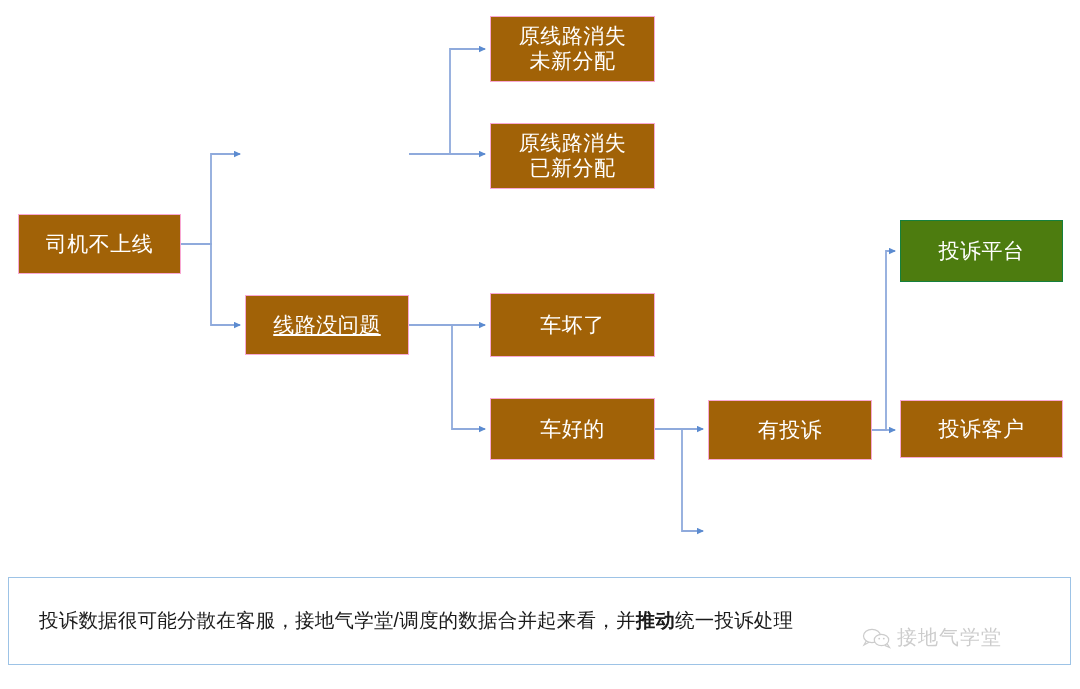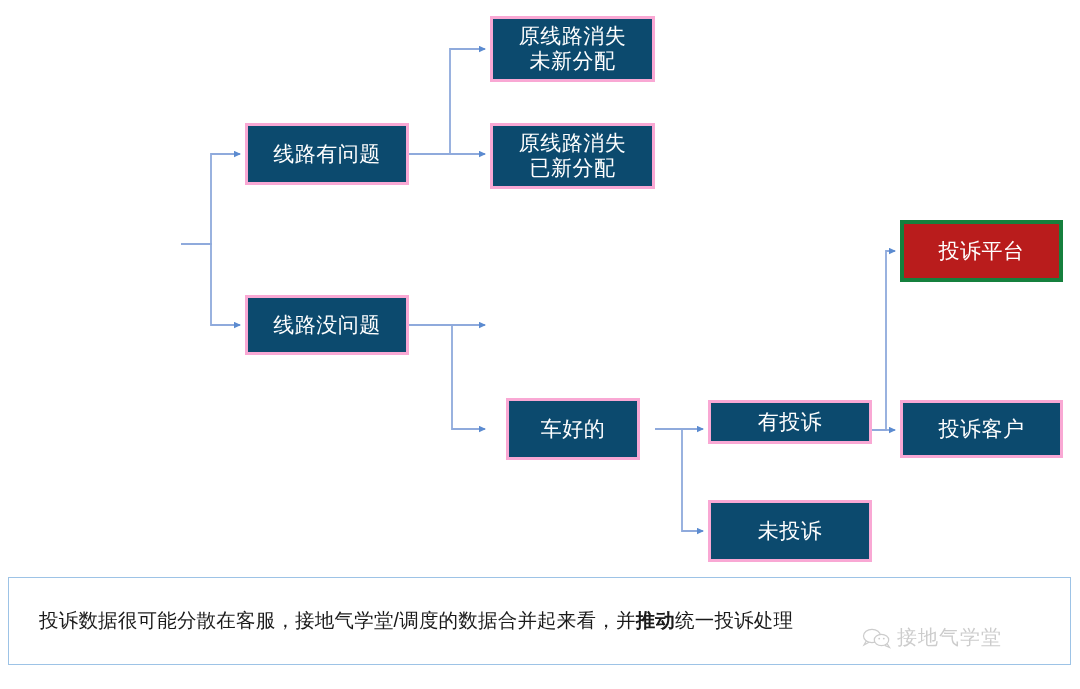--- a/index.html
+++ b/index.html
@@ -34,26 +34,26 @@
     justify-content: center;
     text-align: center;
     color: #ffffff;
     font-size: 21px;
     line-height: 1.18;
     letter-spacing: 0.5px;
     white-space: pre-line;
     user-select: none;
   }
   .node.blue {
-    background: #0c4a6e;
-    border: 3px solid #f9a8d4;
+    background: #a16207;
+    border: 1px solid #f9a8d4;
   }
   .node.orange {
-    background: #b91c1c;
-    border: 4px solid #15803d;
+    background: #4d7c0f;
+    border: 1px solid #15803d;
   }
   .note-box {
     position: absolute;
     box-sizing: border-box;
     background: #ffffff;
     border: 1.5px solid #9DC3E6;
     display: flex;
     align-items: center;
   }
   .note-text {
@@ -109,29 +109,29 @@
       <path d="M655,429 L703,429"></path>
 
       <path d="M655,429 L682,429 L682,531 L703,531"></path>
 
       <path d="M872,430 L886,430 L886,251 L895,251"></path>
 
       <path d="M872,430 L895,430"></path>
     </g>
   </svg>
 
-  <div class="node blue" style="left:245px; top:123px; width:164px; height:62px;">线路有问题</div>
-  <div class="node blue" style="left:245px; top:295px; width:164px; height:60px;">线路没问题</div>
+  <div class="node blue" style="left:18px;  top:214px; width:163px; height:60px;">司机不上线</div>
+  <div class="node blue" style="left:245px; top:295px; width:164px; height:60px;text-decoration:underline;">线路没问题</div>
   <div class="node blue" style="left:490px; top:16px;  width:165px; height:66px;">原线路消失
 未新分配</div>
   <div class="node blue" style="left:490px; top:123px; width:165px; height:66px;">原线路消失
 已新分配</div>
-  <div class="node blue" style="left:490px; top:398px; width:134px; height:62px;margin-left:16px;">车好的</div>
-  <div class="node blue" style="left:708px; top:400px; width:164px; height:44px;">有投诉</div>
-  <div class="node blue" style="left:708px; top:500px; width:164px; height:62px;">未投诉</div>
+  <div class="node blue" style="left:490px; top:293px; width:165px; height:64px;">车坏了</div>
+  <div class="node blue" style="left:490px; top:398px; width:165px; height:62px;">车好的</div>
+  <div class="node blue" style="left:708px; top:400px; width:164px; height:60px;">有投诉</div>
   <div class="node orange" style="left:900px; top:220px; width:163px; height:62px;">投诉平台</div>
   <div class="node blue" style="left:900px; top:400px; width:163px; height:58px;">投诉客户</div>
 
   <div class="note-box" style="left:8px; top:577px; width:1063px; height:88px;">
     <div class="note-text"><span>投诉数据很可能分散在客服，接地气学堂/调度的数据合并起来看，并</span><b>推动</b><span>统一投诉处理</span></div>
   </div>
 
   <div class="watermark" style="left:862px; top:624px;">
     <span>
       <svg width="30" height="22" viewBox="0 0 30 22" xmlns="http://www.w3.org/2000/svg">

